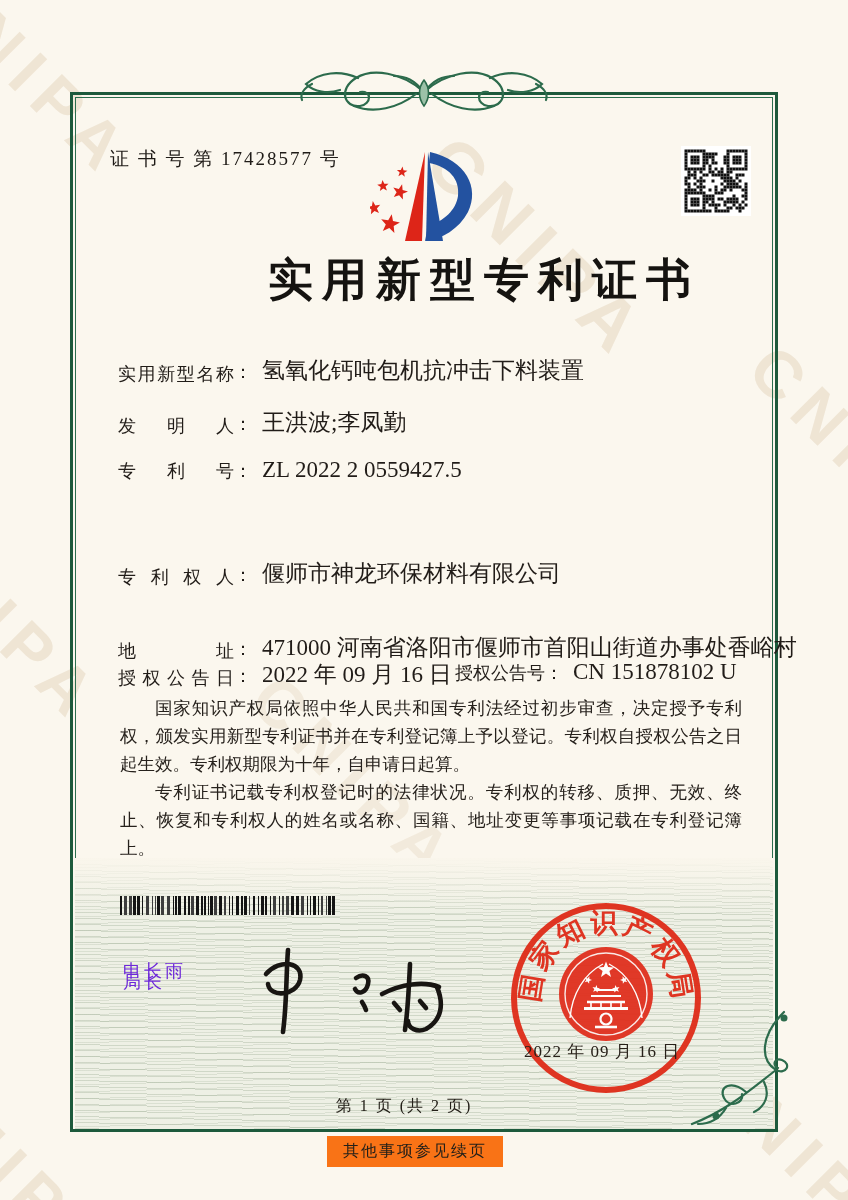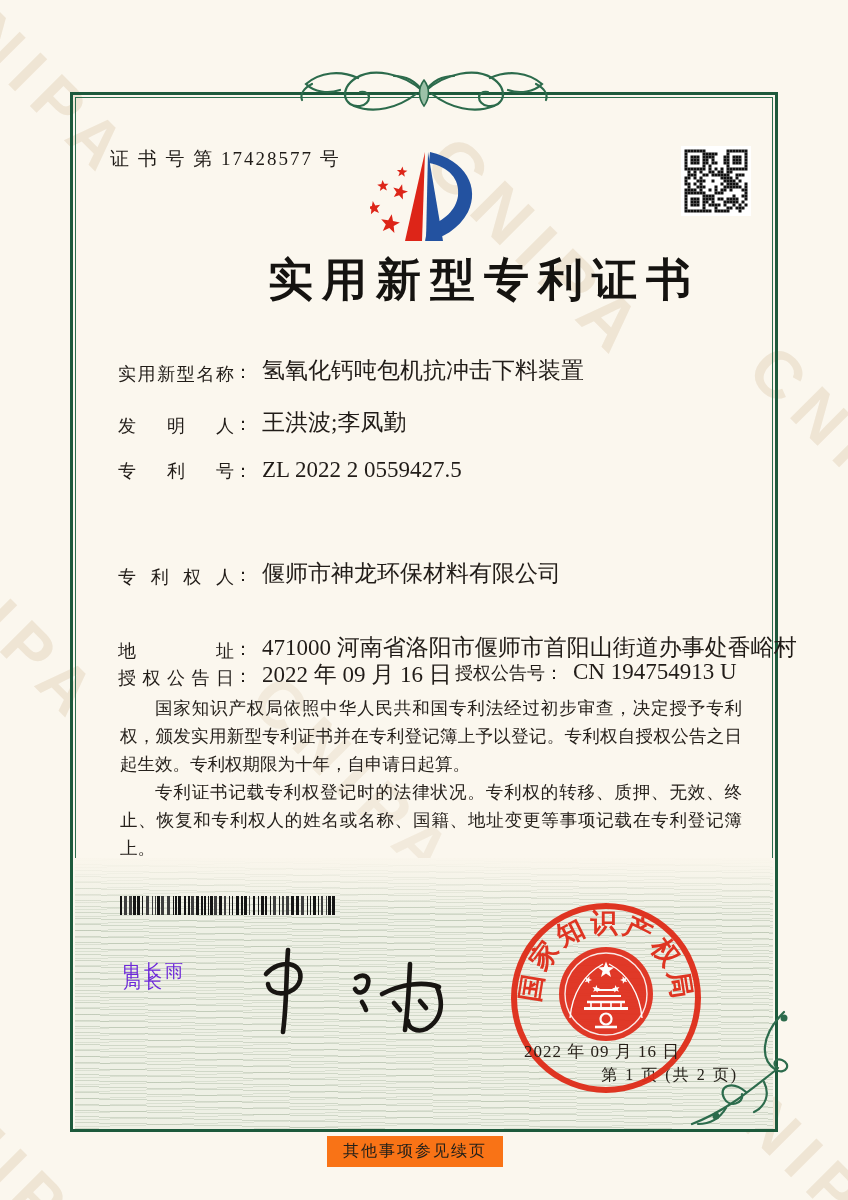--- a/index.html
+++ b/index.html
@@ -46,21 +46,21 @@
 
   .director{position:absolute;left:123px;z-index:4;
             font-family:"Liberation Sans","DejaVu Sans",sans-serif;
             font-size:18px;font-weight:500;letter-spacing:3px;color:#6d28d9;}
   .signature{position:absolute;left:246px;top:940px;z-index:4;}
 
   .seal{position:absolute;left:506px;top:898px;z-index:5;opacity:0.95;}
   .seal-date{position:absolute;left:524px;top:1040px;z-index:6;font-size:17px;
              letter-spacing:1px;color:#272019;white-space:nowrap;}
 
-  .page-num{position:absolute;left:70px;top:1065px;width:668px;text-align:right;
+  .page-num{position:absolute;left:70px;top:1096px;width:668px;text-align:center;
             font-size:16px;color:#242019;z-index:4;letter-spacing:2px;}
   .continuation{position:absolute;left:327px;top:1136px;background:#f97316;
             padding:5px 16px;font-size:16px;letter-spacing:2px;color:#242019;z-index:6;}
 
   .ornament-top{position:absolute;left:298px;top:62px;z-index:3;}
   .ornament-corner{position:absolute;left:686px;top:1008px;z-index:3;}
 </style>
 </head>
 <body>
 
@@ -387,21 +387,21 @@
   <div class="field-row" style="top:558px;">
     <span class="flabel">专利权人</span><span class="fcolon">：</span><span class="fvalue">偃师市神龙环保材料有限公司</span>
   </div>
   <div class="field-row" style="top:604px;margin-top:28px;">
     <span class="flabel">地址</span><span class="fcolon">：</span><span class="fvalue">471000 河南省洛阳市偃师市首阳山街道办事处香峪村</span>
   </div>
   <div class="field-row" style="top:659px;">
     <span class="flabel">授权公告日</span><span class="fcolon">：</span><span class="fvalue">2022 年 09 月 16 日</span>
   </div>
   <div class="grant-no">
-    <span>授权公告号</span><span class="fcolon">：</span><span class="fvalue">CN 194754913 U</span>
+    <span>授权公告号</span><span class="fcolon">：</span><span class="fvalue">CN 151878102 U</span>
   </div>
 
   <div class="paras">
     <p>国家知识产权局依照中华人民共和国专利法经过初步审查，决定授予专利权，颁发实用新型专利证书并在专利登记簿上予以登记。专利权自授权公告之日起生效。专利权期限为十年，自申请日起算。</p>
     <p>专利证书记载专利权登记时的法律状况。专利权的转移、质押、无效、终止、恢复和专利权人的姓名或名称、国籍、地址变更等事项记载在专利登记簿上。</p>
   </div>
 
   <svg class="barcode" width="218" height="19" viewBox="0 0 218 19">
       <g id="barcode-bars">
         <rect x="0" y="0" width="2" height="19" fill="#141414"></rect>

